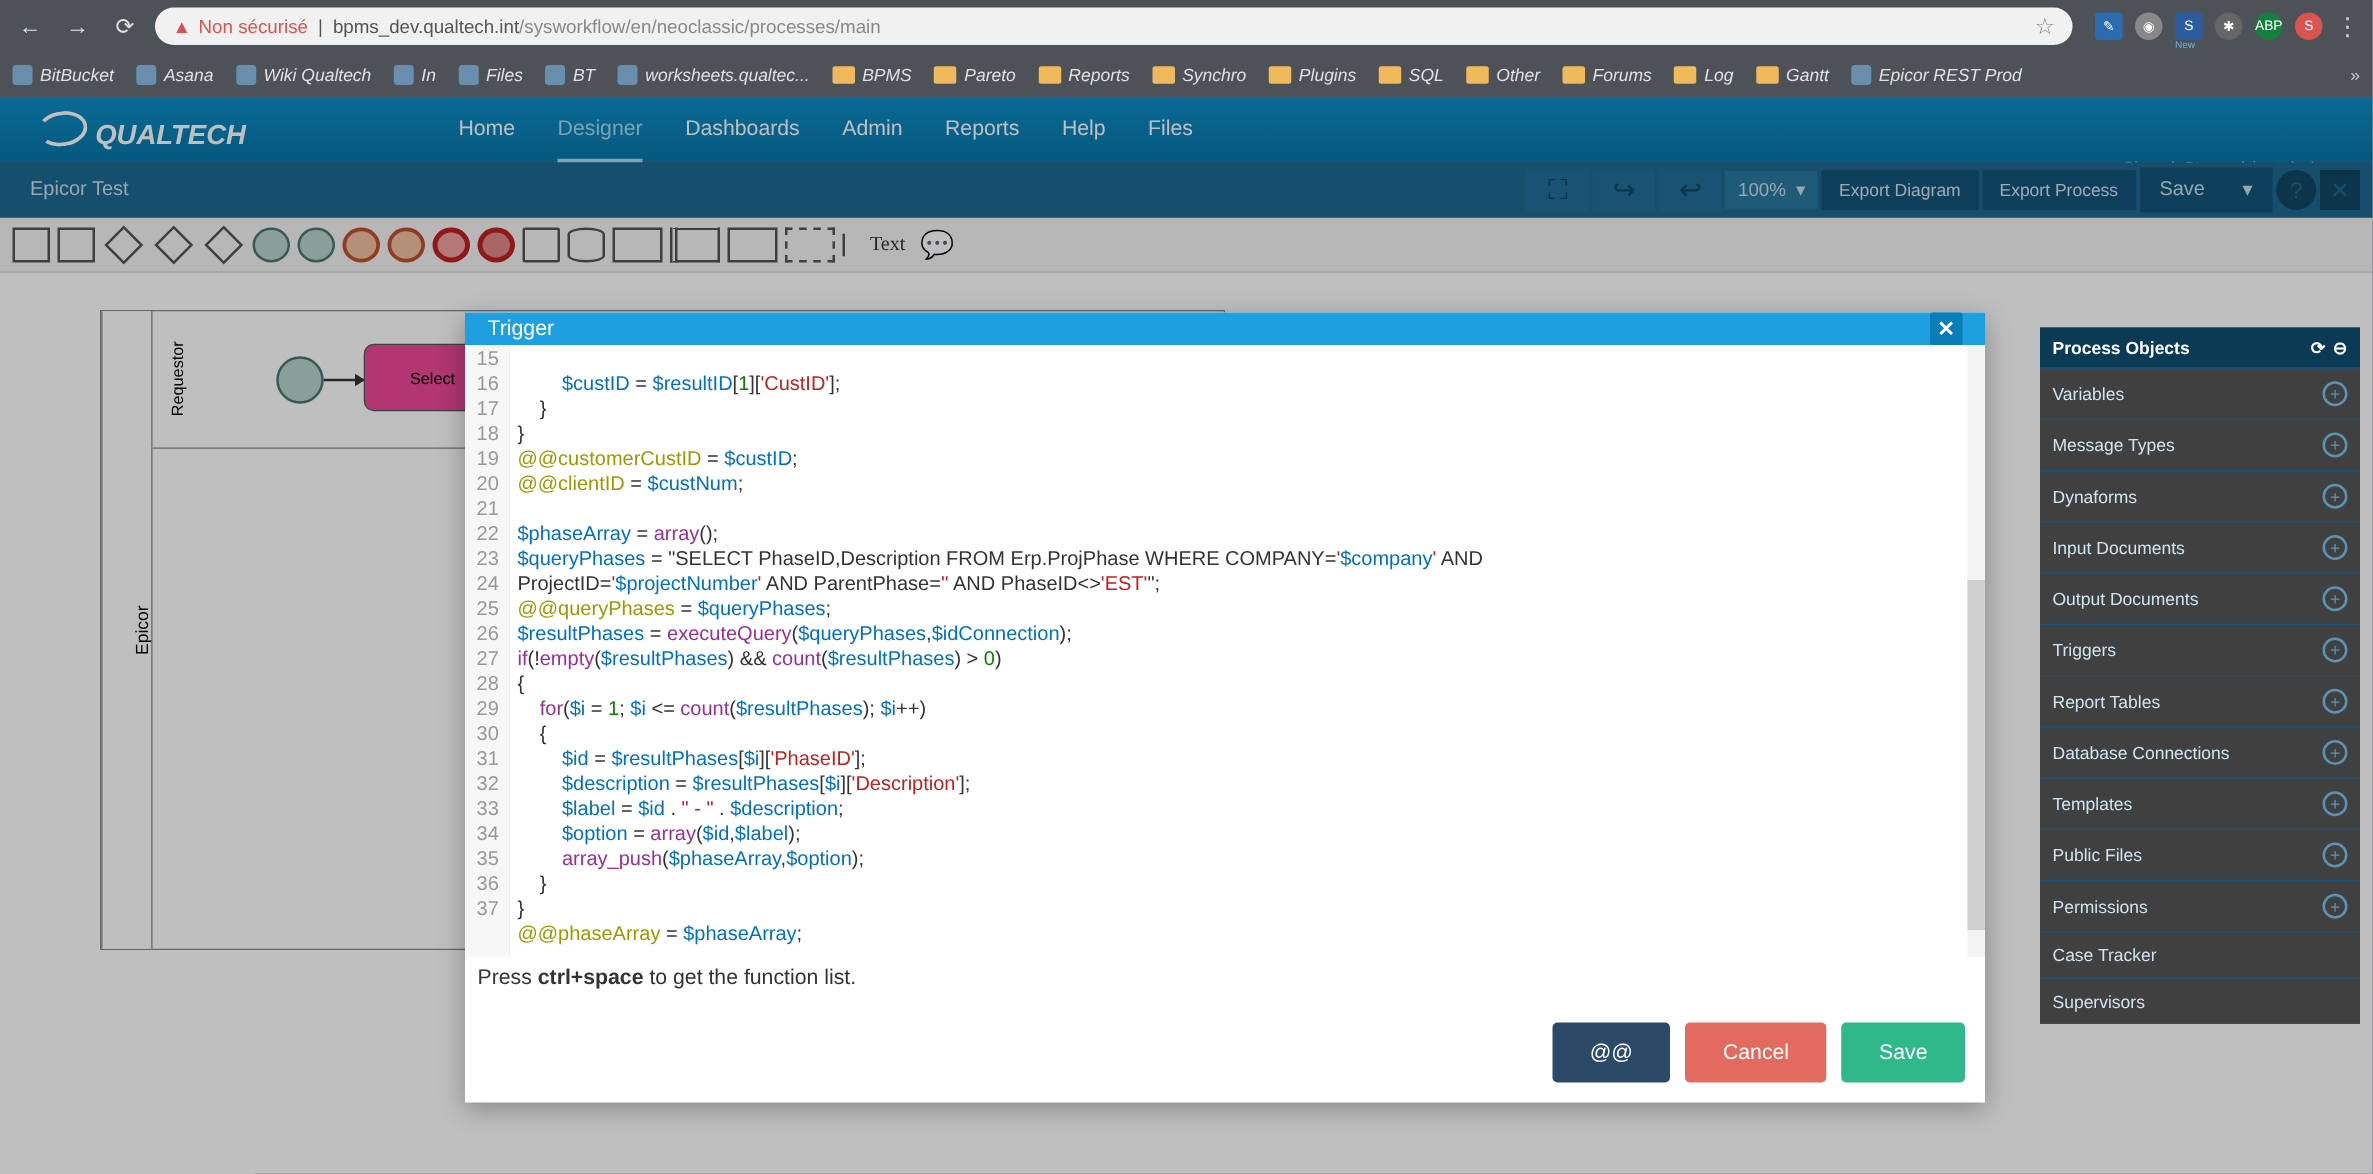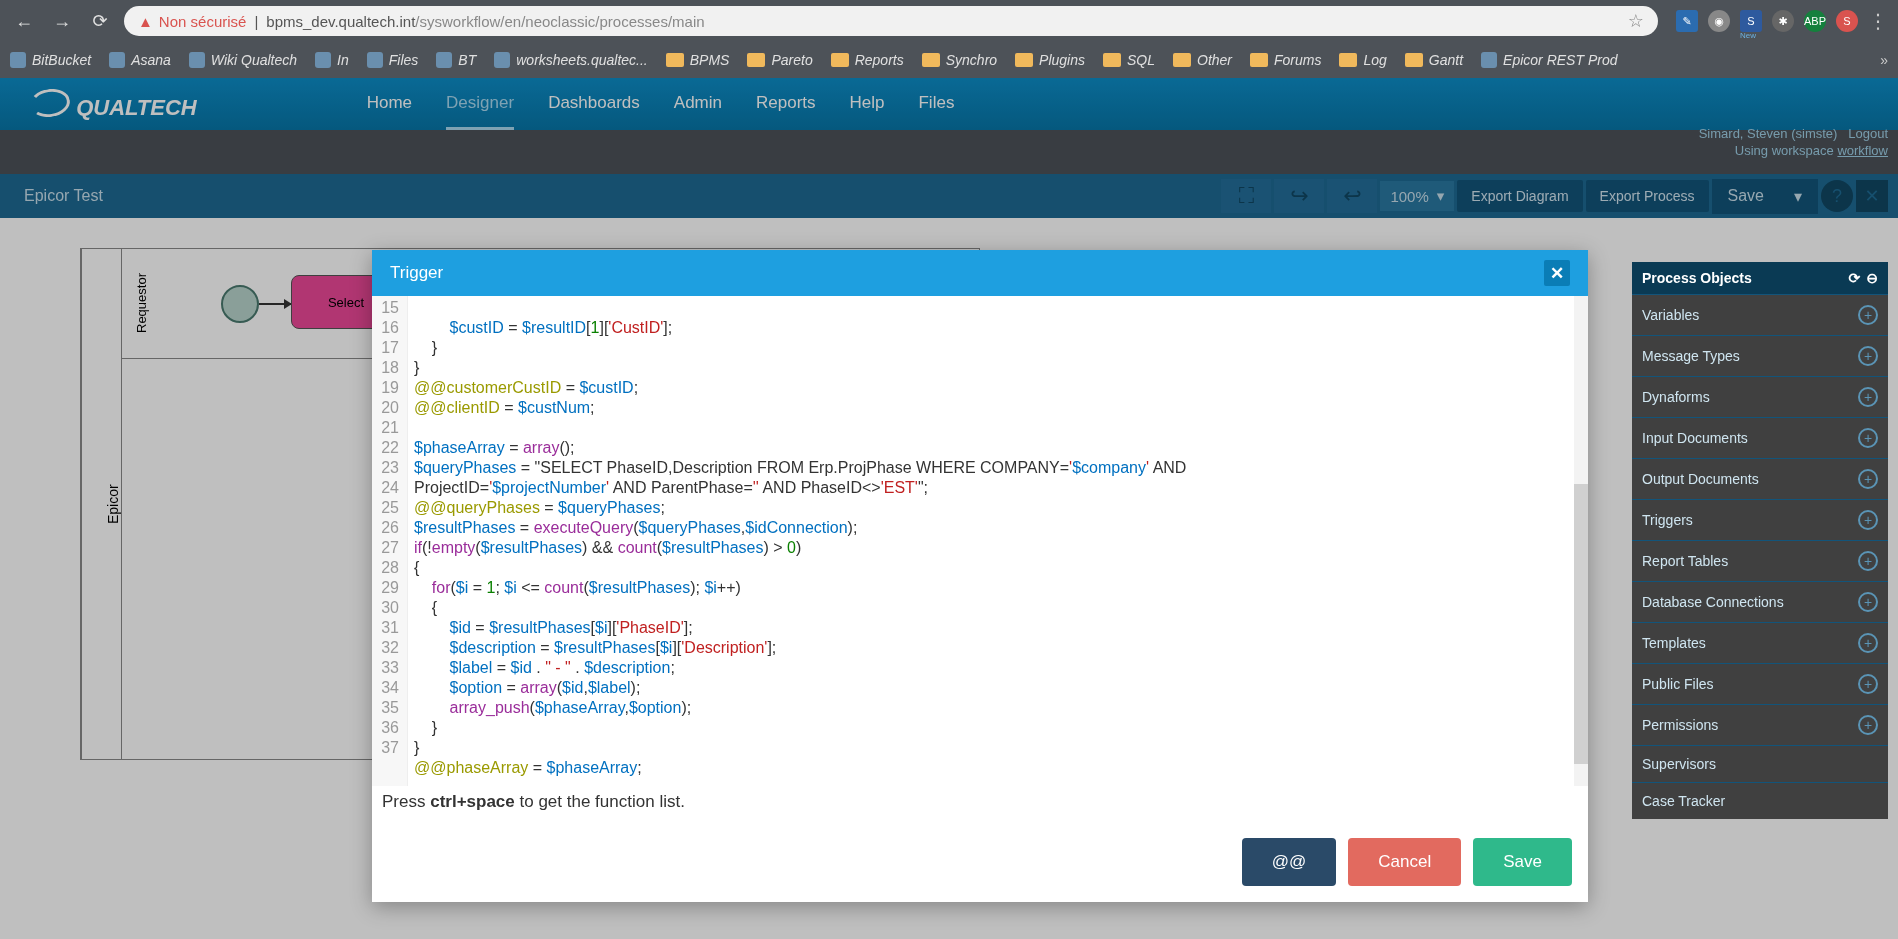--- a/index.html
+++ b/index.html
@@ -22,21 +22,21 @@
 .app-header { height: 52px; background: linear-gradient(#0d8dc7, #0776a8); display: flex; align-items: center; color: white; position: relative; }
 .logo { padding: 0 30px; font-size: 22px; font-weight: bold; font-style: italic; }
 .logo-swoosh { display:inline-block; border: 3px solid white; border-left-color: transparent; border-radius: 50%; width: 40px; height: 28px; transform: rotate(-8deg); position: relative; top:2px; }
 .nav-menu { display: flex; gap: 34px; margin-left: 140px; font-size: 17px; }
 .nav-item { cursor: pointer; padding: 14px 0; }
 .nav-item.active { color: #a8d8ef; border-bottom: 3px solid #a8d8ef; }
 .user-area { position: absolute; right: 10px; top: 2px; text-align: right; font-size: 13px; color: #9ecfe6; margin-top: 46px; }
 .user-area .ws { margin-top: 2px; }
 .user-area a { text-decoration: underline; }
 
-.toolbar1 { height: 44px; background: #1e6a93; display: flex; align-items: center; padding: 0 24px; color: #c8dfeb; font-size: 16px; position: relative; margin-top: 44px; }
+.toolbar1 { height: 44px; background: #1e6a93; display: flex; align-items: center; padding: 0 24px; color: #c8dfeb; font-size: 16px; position: relative; }
 .tb-right { position: absolute; right: 10px; display: flex; gap: 3px; align-items: center; }
 .tb-btn { background: #12547a; padding: 8px 14px; font-size: 14px; color: #d0e4ef; cursor: pointer; border-radius: 2px; }
 .tb-arrow { background: #236e9a; width: 50px; height: 34px; display: flex; align-items: center; justify-content: center; font-size: 22px; color: #104763; cursor: pointer; }
 .zoom { background: #2a78a2; padding: 6px 10px; font-size: 15px; display: flex; align-items: center; gap: 8px; }
 .save-drop { background: #12547a; padding: 8px 16px; display: flex; align-items: center; gap: 30px; }
 .help-icn { width: 32px; height: 32px; border-radius: 50%; background: #104763; display: flex; align-items: center; justify-content: center; font-size: 18px; color: #1e6a93; }
 .close-icn { width: 32px; height: 32px; background: #104763; display: flex; align-items: center; justify-content: center; font-size: 18px; color: #1e6a93; }
 
 .toolbar2 { height: 44px; background: #f5f5f5; display: flex; align-items: center; padding: 0 10px; gap: 6px; border-bottom: 1px solid #ddd; }
 .shape { width: 30px; height: 28px; border: 2px solid #555; cursor: pointer; }
@@ -63,21 +63,21 @@
 .flow::after { content: ''; position: absolute; right: -1px; top: -4px; border-left: 8px solid #333; border-top: 5px solid transparent; border-bottom: 5px solid transparent; }
 
 .overlay { position: absolute; inset: 78px 0 0 0; background: rgba(0,0,0,0.25); }
 .process-objects { position: absolute; right: 10px; top: 262px; width: 256px; background: #12547a; }
 .po-header { background: #0a3a54; color: white; padding: 8px 10px; font-size: 14px; font-weight: bold; display: flex; align-items: center; }
 .po-header .icons { margin-left: auto; display: flex; gap: 6px; }
 .po-item { background: #404040; color: #cfe5f0; padding: 10px; font-size: 14px; border-top: 1px solid #12547a; display: flex; align-items: center; cursor: pointer; }
 .po-item .plus { margin-left: auto; width: 20px; height: 20px; border: 2px solid #5a94b5; border-radius: 50%; display: flex; align-items: center; justify-content: center; font-size: 14px; color: #5a94b5; }
 
 .modal { position: absolute; left: 372px; top: 250px; width: 1216px; background: white; box-shadow: 0 5px 20px rgba(0,0,0,0.3); }
-.modal-header { background: #1e9fe0; color: white; padding: 10px 18px; font-size: 17px; display: flex; align-items: center; }
+.modal-header { background: #1e9fe0; color: white; padding: 0 18px; font-size: 17px; display: flex; align-items: center; }
 .modal-close { margin-left: auto; background: #0a7db6; width: 26px; height: 26px; display: flex; align-items: center; justify-content: center; border-radius: 2px; cursor: pointer; font-weight: bold; }
 .editor { display: flex; font-family: "Courier New", monospace; font-size: 16px; background: white; height: 490px; overflow: hidden; position: relative; }
 .gutter { background: #f7f7f7; color: #999; text-align: right; padding: 2px 8px 2px 4px; line-height: 20px; border-right: 1px solid #eee; width: 36px; }
 .code { padding: 2px 6px; line-height: 20px; white-space: pre; color: #333; flex: 1; }
 .code .var { color: #0070c0; }
 .code .str { color: #c02020; }
 .code .kw { color: #9a2d9a; }
 .code .at { color: #9a9a00; }
 .code .num { color: #0a8000; }
 .scroll-ind { position: absolute; right: 0; top: 0; width: 14px; height: 100%; background: #f3f3f3; }
@@ -321,24 +321,24 @@
       </div>
       <div class="po-item">
         <span>Public Files</span>
         <span class="plus">+</span>
       </div>
       <div class="po-item">
         <span>Permissions</span>
         <span class="plus">+</span>
       </div>
       <div class="po-item">
+        <span>Case Tracker</span>
+      </div>
+      <div class="po-item">
         <span>Supervisors</span>
-      </div>
-      <div class="po-item">
-        <span>Case Tracker</span>
       </div>
     </div>
 </div>
 
 <div class="modal">
   <div class="modal-header">
     <span>Trigger</span>
     <span class="modal-close">✕</span>
   </div>
   <div class="editor">

